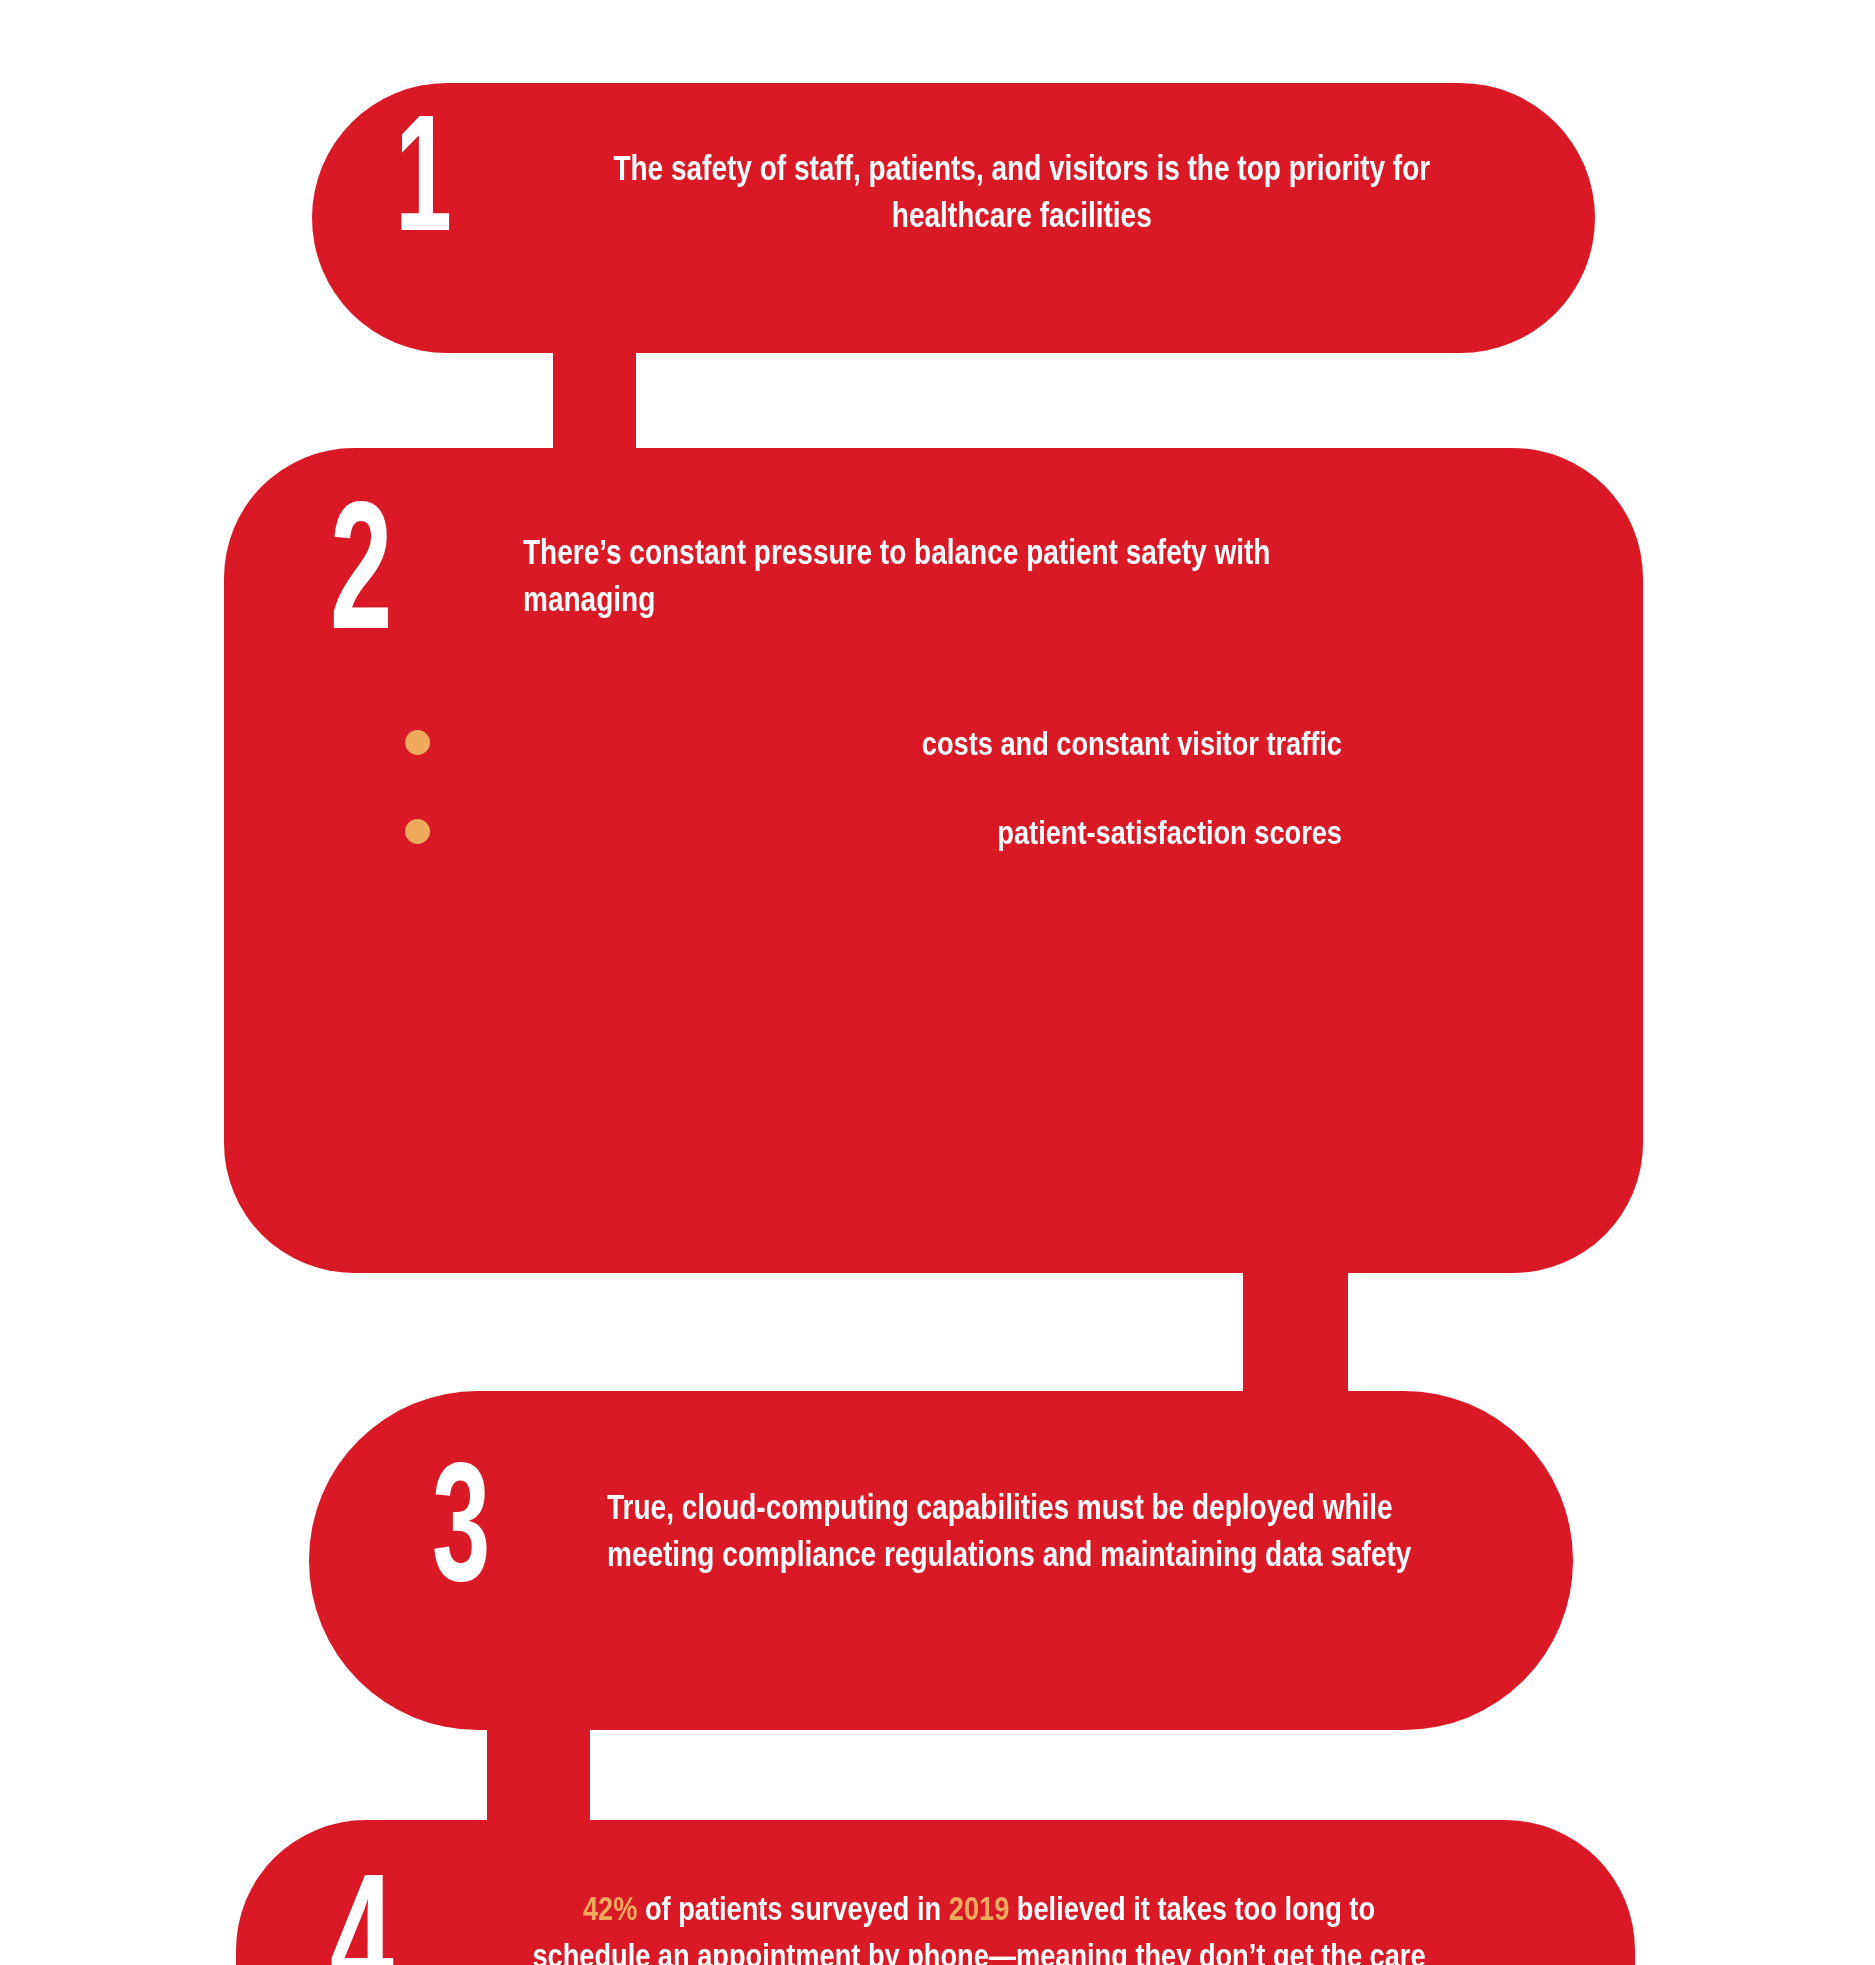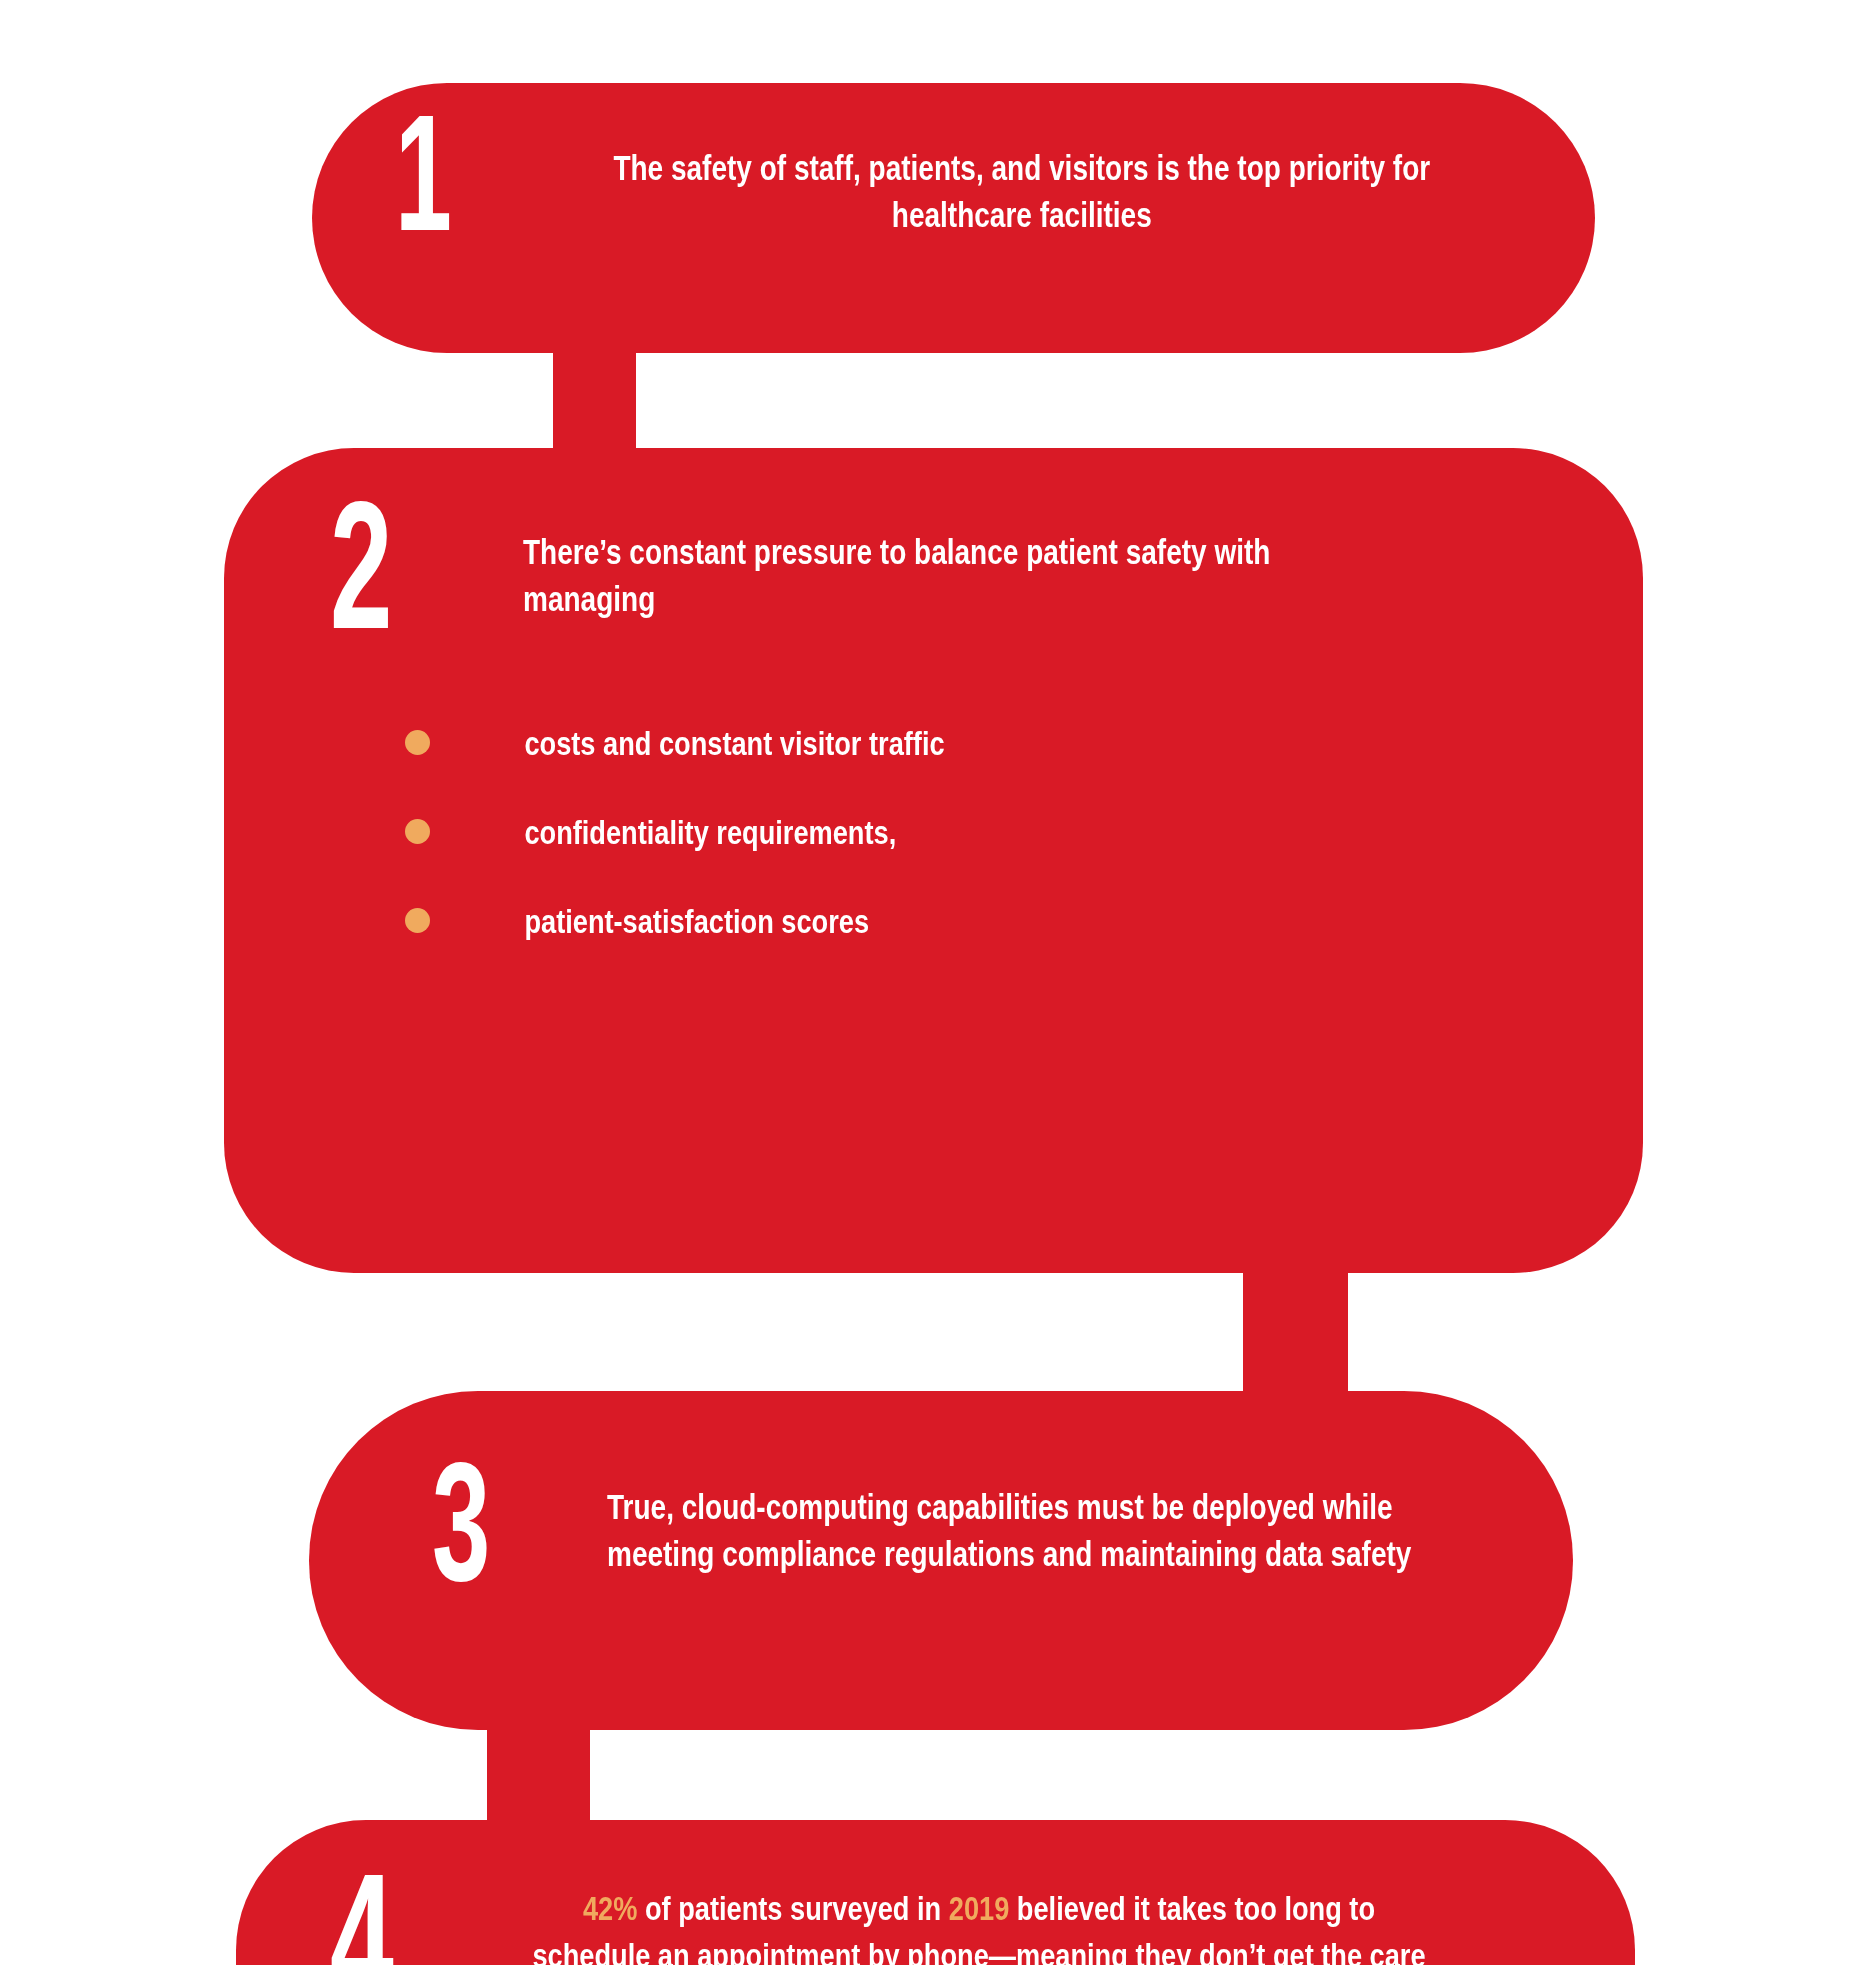--- a/index.html
+++ b/index.html
@@ -77,20 +77,21 @@
     position: absolute;
     left: 523px; top: 529px; width: 1042px;
     font-size: 35px; line-height: 1.33;
     text-align: left;
   }
 
   .bullets {
     position: absolute;
     left: 405px; top: 698px; width: 1179px;
     list-style: none;
+    text-align: right;
   }
   .bullet-row {
     display: flex;
     align-items: center;
     height: 89px;
   }
   .bullet-dot {
     width: 25px; height: 25px;
     border-radius: 50%;
     background: #F0AA5E;
@@ -144,24 +145,20 @@
   <div class="numeral c2-num content">2</div>
   <div class="body-text c2-text content">There’s constant pressure to balance patient safety with managing</div>
 
   <ul class="bullets content">
     <li class="bullet-row">
       <span class="bullet-dot" style="background: rgb(240, 170, 94);"></span>
       <span class="bullet-label">costs and constant visitor traffic</span>
     </li>
     <li class="bullet-row">
       <span class="bullet-dot" style="background: rgb(240, 170, 94);"></span>
-      <span class="bullet-label">confidentiality requirements,</span>
-    </li>
-    <li class="bullet-row">
-      <span class="bullet-dot" style="background: rgb(240, 170, 94);"></span>
       <span class="bullet-label">patient-satisfaction scores</span>
     </li>
   </ul>
 
   <div class="card card-3" style="background: rgb(217, 26, 38);"></div>
   <div class="connector conn-3" style="background: rgb(217, 26, 38);"></div>
 
   <div class="numeral c3-num content">3</div>
   <div class="body-text c3-text content">True, cloud-computing capabilities must be deployed while meeting compliance regulations and maintaining data safety</div>
 

